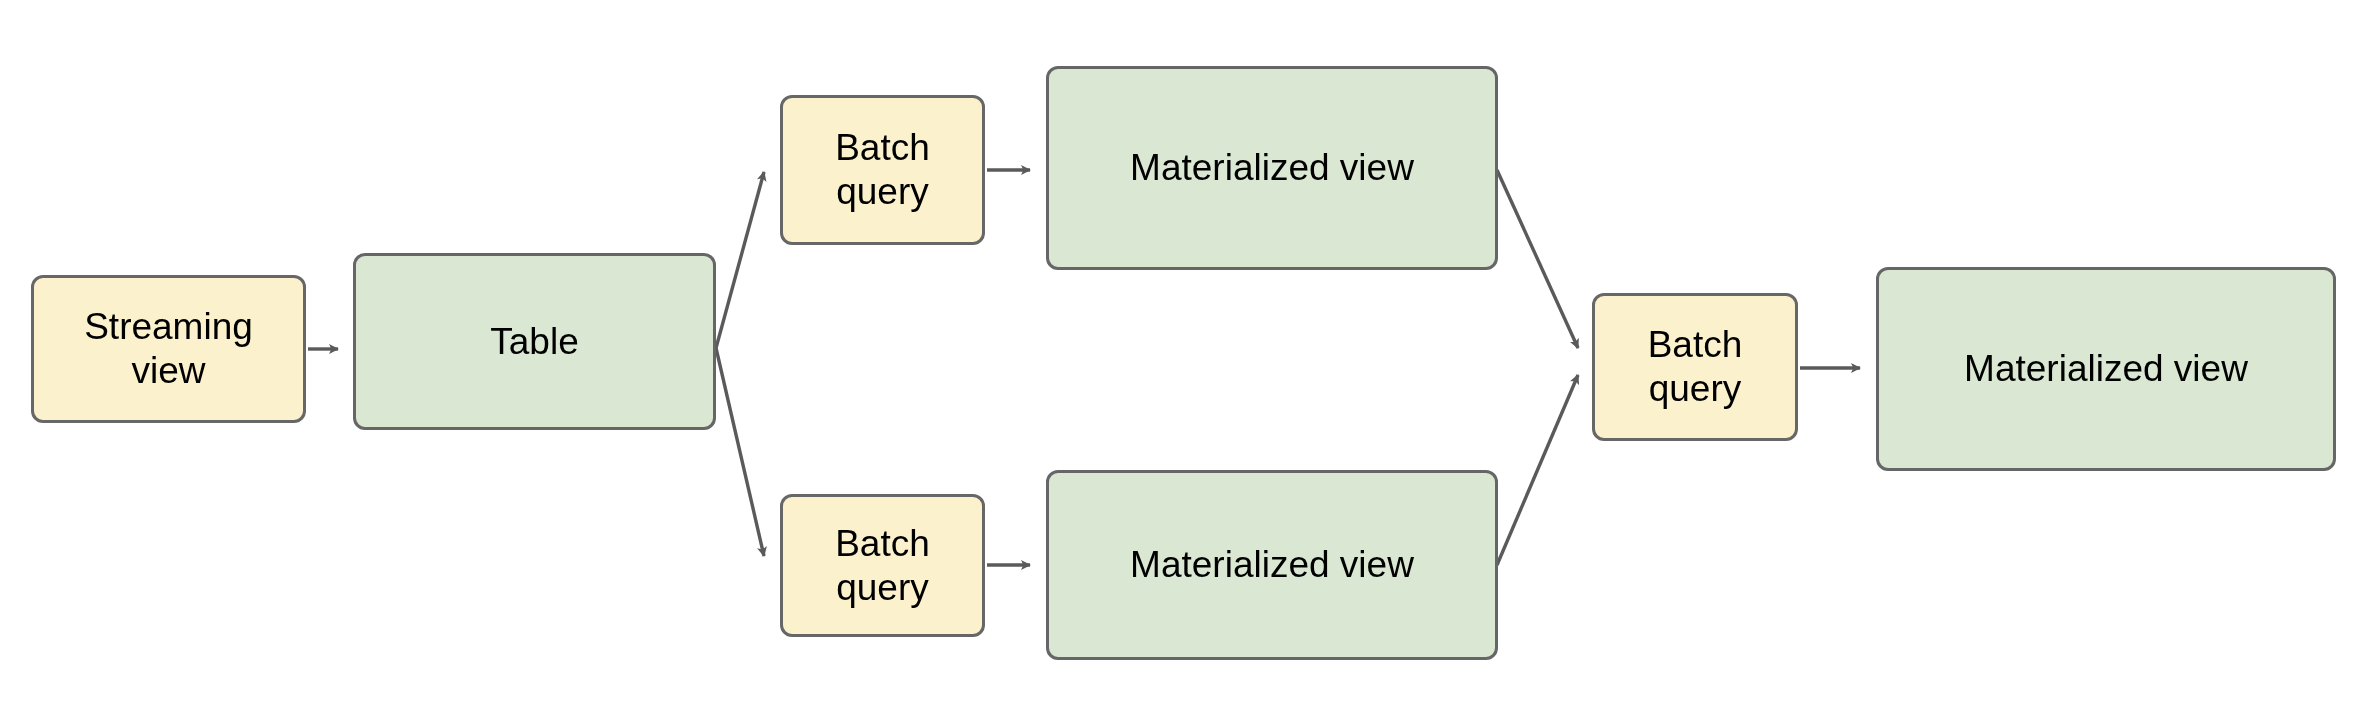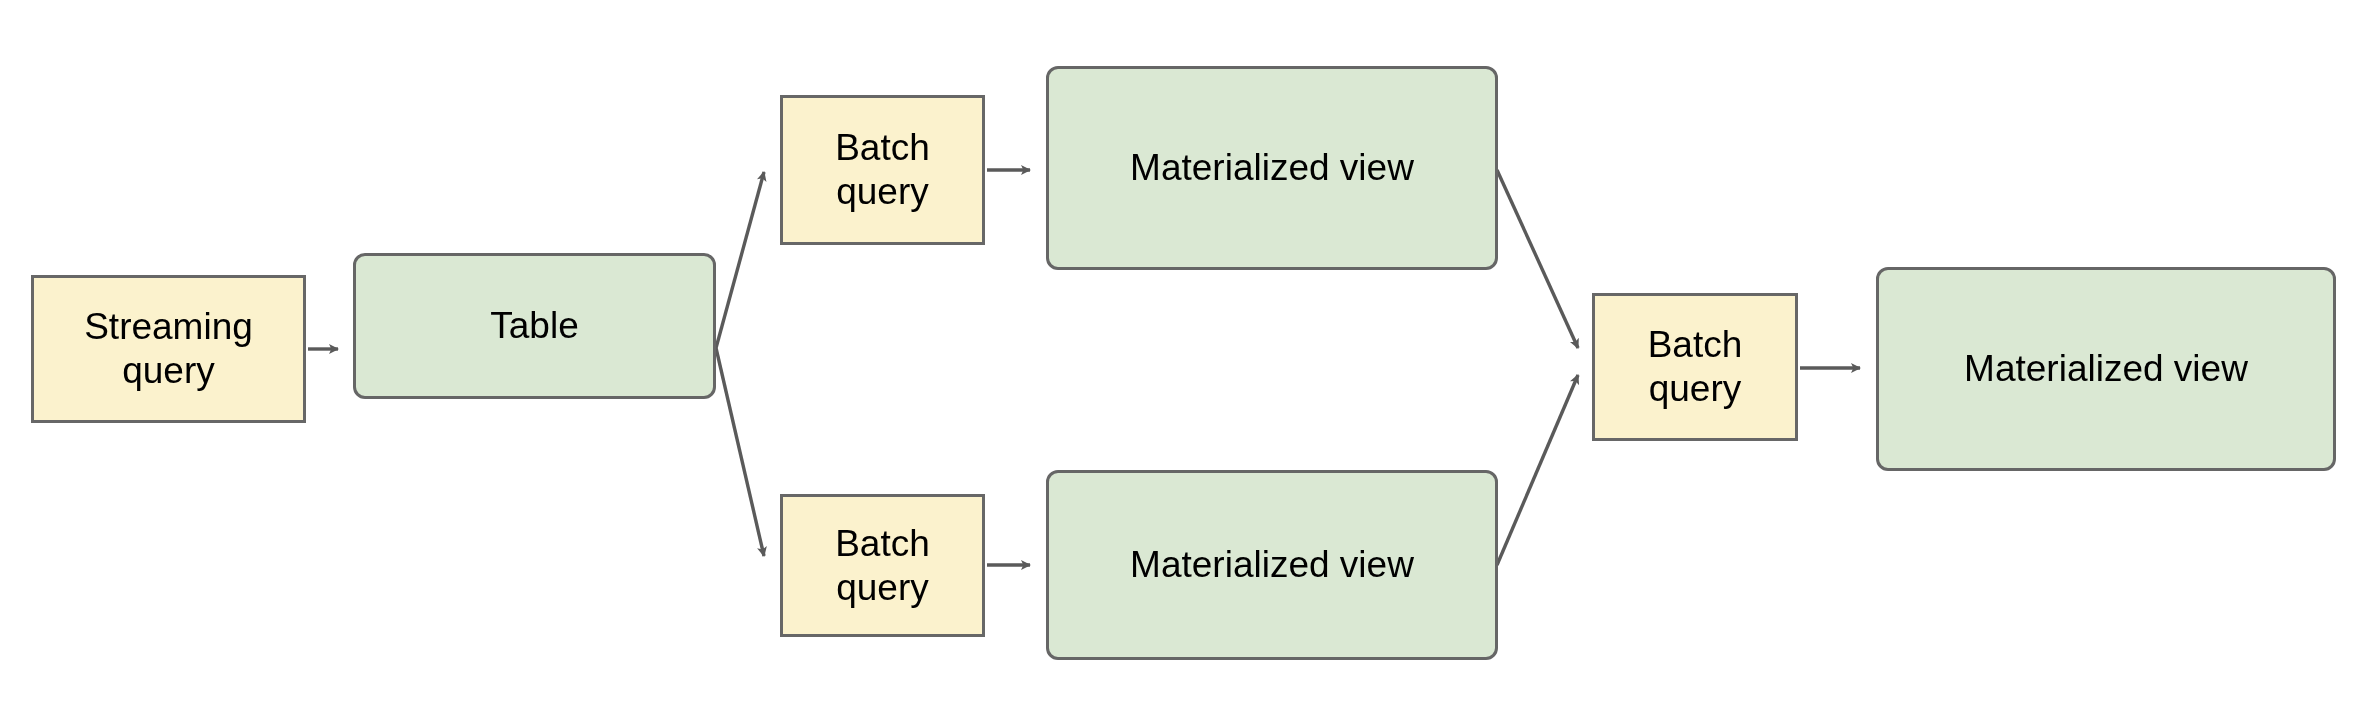--- a/index.html
+++ b/index.html
@@ -35,21 +35,21 @@
     color: #000000;
     font-size: 37px;
     line-height: 1.18;
     letter-spacing: 0px;
     white-space: pre-line;
     border: 3px solid #666666;
   }
   .node.process {
     background: #fbf2cd;
     border-color: #676767;
-    border-radius: 0;
+    border-radius: 12px;
   }
   .node.store {
     background: #dae8d3;
     border-color: #666666;
     border-radius: 12px;
   }
   .node-label {
     display: block;
     width: 100%;
     white-space: pre-line;
@@ -95,24 +95,24 @@
       <line x1="1497" y1="565" x2="1578" y2="375" stroke="#5a5a5a" stroke-width="3.4" marker-end="url(#arrowhead)"></line>
     </g>
 
     <g>
       <line x1="1800" y1="368" x2="1860" y2="368" stroke="#5a5a5a" stroke-width="3.4" marker-end="url(#arrowhead)"></line>
     </g>
   </svg>
 
   <div class="node process" style="left: 31px; top: 275px; width: 275px; height: 148px; background: rgb(251, 242, 205); border-color: rgb(103, 103, 103); color: rgb(0, 0, 0);">
     <span class="node-label">Streaming
-query</span>
+view</span>
   </div>
 
-  <div class="node store" style="left: 353px; top: 253px; width: 363px; height: 146px; background: rgb(218, 232, 211); border-color: rgb(102, 102, 102); color: rgb(0, 0, 0);">
+  <div class="node store" style="left: 353px; top: 253px; width: 363px; height: 177px; background: rgb(218, 232, 211); border-color: rgb(102, 102, 102); color: rgb(0, 0, 0);">
     <span class="node-label">Table</span>
   </div>
 
   <div class="node process" style="left: 780px; top: 95px; width: 205px; height: 150px; background: rgb(251, 242, 205); border-color: rgb(103, 103, 103); color: rgb(0, 0, 0);">
     <span class="node-label">Batch
 query</span>
   </div>
 
   <div class="node store" style="left: 1046px; top: 66px; width: 452px; height: 204px; background: rgb(218, 232, 211); border-color: rgb(102, 102, 102); color: rgb(0, 0, 0);">
     <span class="node-label">Materialized view</span>

